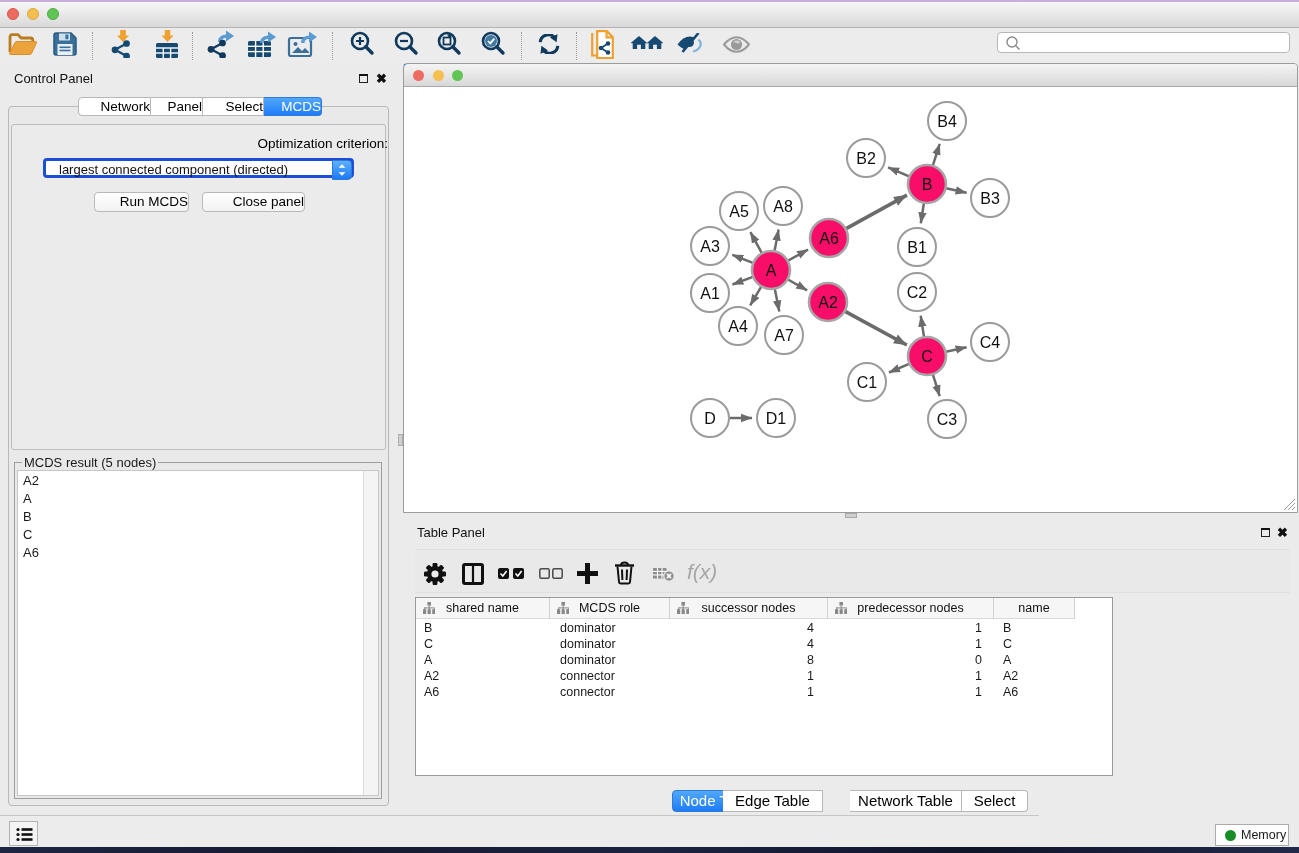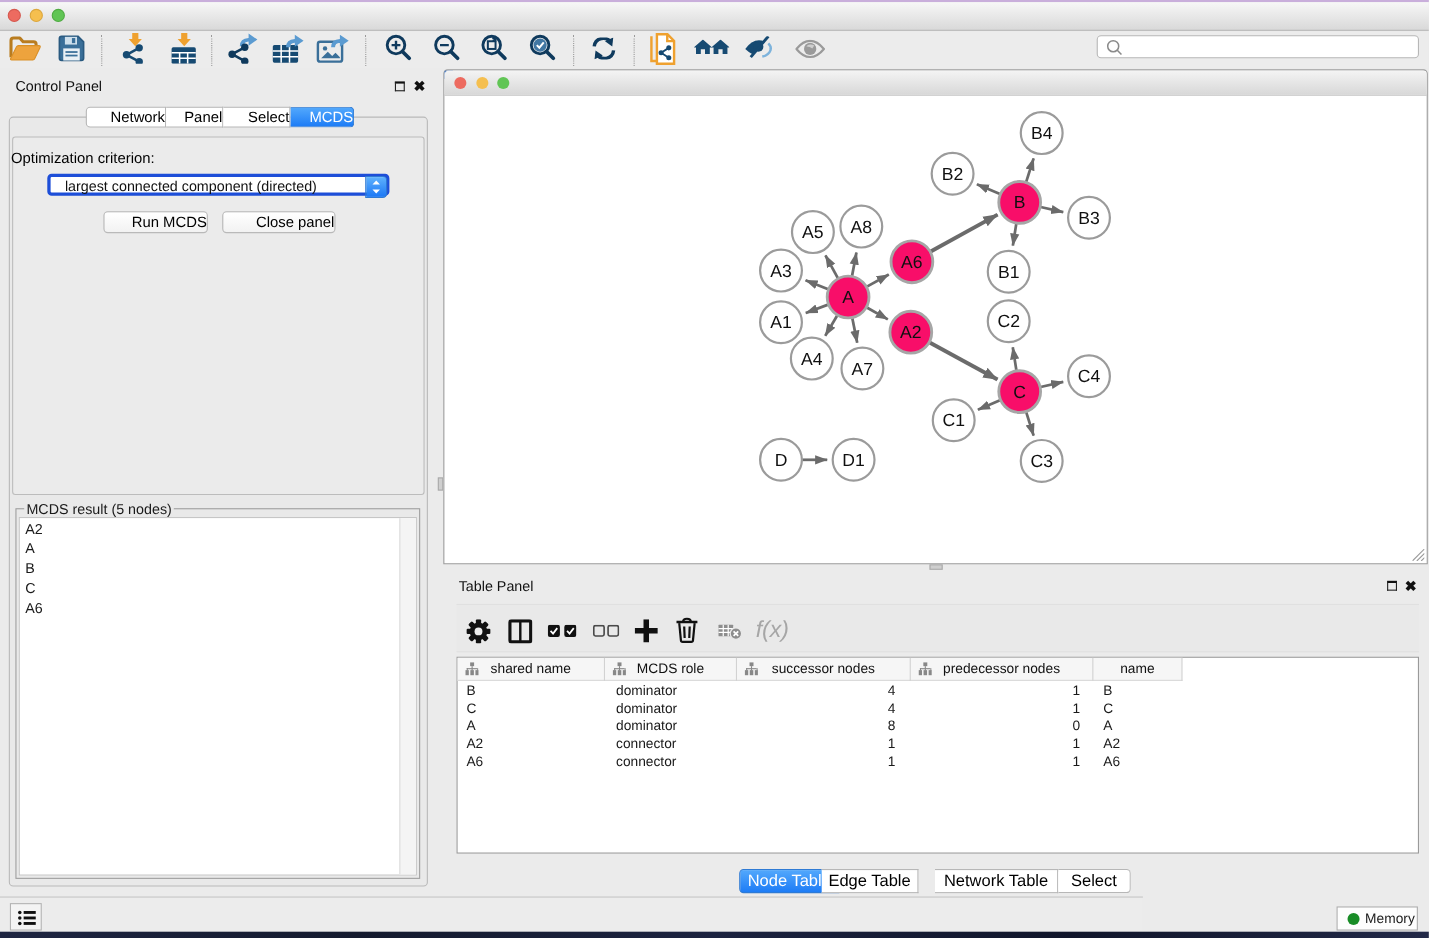--- a/index.html
+++ b/index.html
@@ -16,42 +16,42 @@
 #cp-title{left:14px;top:71px;font-size:13px;color:#111}
 .float-ic{position:absolute;width:9px;height:9px;border:1.5px solid #222;border-top:2.5px solid #111;background:transparent}
 .close-x{position:absolute;font-size:13px;font-weight:bold;color:#111;line-height:10px}
 #cp-outer{left:8px;top:106px;width:381px;height:700px;border:1px solid #b9b9b9;border-radius:4px;background:#e9e9e9}
 #cp-inner{left:11px;top:124px;width:375px;height:326px;border:1px solid #bcbcbc;border-radius:3px;background:#ebebeb}
 #tabs{left:78px;top:97px;height:19px}
 .tab{position:absolute;top:0;height:19px;background:#fff;border:1px solid #b7b7b7;border-left:none;text-align:right;font-size:13.5px;font-weight:normal;line-height:18px;color:#000}
 .tab.first{border-left:1px solid #b7b7b7;border-radius:4px 0 0 4px}
 .tab.last{border-radius:0 4px 4px 0}
 .tab.sel{background:linear-gradient(#52a8fc,#1d7cf6);color:#fff;border-color:#2e7ad4}
-#optlabel{left:10px;top:136px;width:378px;text-align:left;font-size:13.5px;color:#000}
+#optlabel{left:10px;top:136px;width:378px;text-align:right;font-size:13.5px;color:#000}
 #dropdown{left:43px;top:158px;width:311px;height:20px;background:#fff;border:3px solid #1d4ed8;border-radius:4px;font-size:13px;line-height:18px;padding-left:13px;color:#111}
 #dd-step{position:absolute;right:-1px;top:-1px;width:20px;height:20px;border-radius:0 4px 4px 0;background:linear-gradient(#5eb1fd,#1c78f5);border:1px solid #2e7ad4}
 .btn{position:absolute;height:20px;background:linear-gradient(#ffffff,#f2f2f2);border:1px solid #b9b9b9;border-radius:4px;text-align:right;font-size:13.5px;line-height:18px;color:#000}
 #grp{left:14px;top:462px;width:368px;height:337px;border:1px solid #9f9f9f}
 #grp-label{left:22px;top:455px;background:#e9e9e9;padding:0 2px;font-size:13px}
 #grp-list{position:absolute;left:2px;top:7px;width:362px;height:326px;background:#fff;border:1px solid #c6c6c6}
 #grp-list .li{padding:1.5px 0 1.5px 5px;font-size:13px}
 #grp-sb{position:absolute;right:0;top:0;width:15px;height:100%;background:#f4f4f4;border-left:1px solid #dcdcdc}
 
 #nw{left:403px;top:63px;width:895px;height:450px;background:#fff;border:1px solid #9c9c9c;border-radius:4px 4px 0 0}
 #nw-tb{position:absolute;left:0;top:0;width:100%;height:23px;background:linear-gradient(#f4f4f4,#d8d8d8);border-bottom:1px solid #a9a9a9;border-radius:4px 4px 0 0}
 #nw-tb .t{position:absolute;left:0;right:0;top:4px;text-align:center;font-size:13px;color:#333;font-weight:bold}
 .tl2{position:absolute;top:6px;width:11px;height:11px;border-radius:50%}
 #graphwrap{position:absolute;left:0;top:24px;width:893px;height:425px;overflow:hidden}
 #resize-grip{position:absolute;right:2px;bottom:2px;width:11px;height:11px}
 .nub1{left:398px;top:434px;width:5px;height:12px;background:#cfcfcf;border:1px solid #aaa}
 .nub2{left:845px;top:513px;width:12px;height:5px;background:#cfcfcf;border:1px solid #aaa}
 
 #tp-title{left:417px;top:525px;font-size:13px;color:#111}
 #tp-toolbar{left:415px;top:549px;width:875px;height:44px}
-#tbl{left:415px;top:597px;width:875px;height:179px;background:#fff;border:1px solid #9a9a9a}
+#tbl{left:415px;top:597px;width:698px;height:179px;background:#fff;border:1px solid #9a9a9a}
 #tbl-head{position:absolute;left:0;top:0;width:659px;height:21px;background:#f6f6f6;border-bottom:1px solid #d9d9d9}
 .hcell{position:absolute;top:0;height:21px;border-right:1px solid #d2d2d2;font-size:12.5px;text-align:center;line-height:20px;color:#111}
 .hic{position:absolute;left:7px;top:4px}
 .trow{position:absolute;left:0;width:100%;height:16px;font-size:12.5px;line-height:16px}
 .trow span{position:absolute}
 
 .btab{position:absolute;top:790px;height:22px;background:#fff;border:1px solid #b7b7b7;border-left:none;text-align:center;font-size:15px;font-weight:normal;line-height:20px;color:#000}
 .btab.first{border-left:1px solid #b7b7b7;border-radius:4px 0 0 4px}
 .btab.last{border-radius:0 4px 4px 0}
 .btab.sel{background:linear-gradient(#52a8fc,#1d7cf6);color:#fff;border-color:#2e7ad4}
@@ -481,21 +481,21 @@
     </div>
 <div class="trow" style="top:86px">
       <span style="left:8px">A6</span>
       <span style="left:144px">connector</span>
       <span style="left:254px;width:144px;text-align:right">1</span>
       <span style="left:412px;width:154px;text-align:right">1</span>
       <span style="left:587px">A6</span>
     </div>
 </div>
 <span class="btab first sel" style="left:672px;width:91px">Node Table</span>
-<span class="btab" style="left:747px;width:88px">Edge Table</span>
+<span class="btab" style="left:723px;width:100px">Edge Table</span>
 <span class="btab" style="left:850px;width:112px">Network Table</span>
 <span class="btab last" style="left:962px;width:66px">Select</span>
 
 <div id="status" class="abs">
   <span id="sb-btn">
       <svg width="27" height="23" style="position:absolute;left:5px;top:4px">
         <g fill="#111">
           <circle cx="3" cy="3.5" r="1.6"></circle>
           <rect x="6.5" y="2.2" width="11" height="2.6"></rect>
           <circle cx="3" cy="8.5" r="1.6"></circle>

